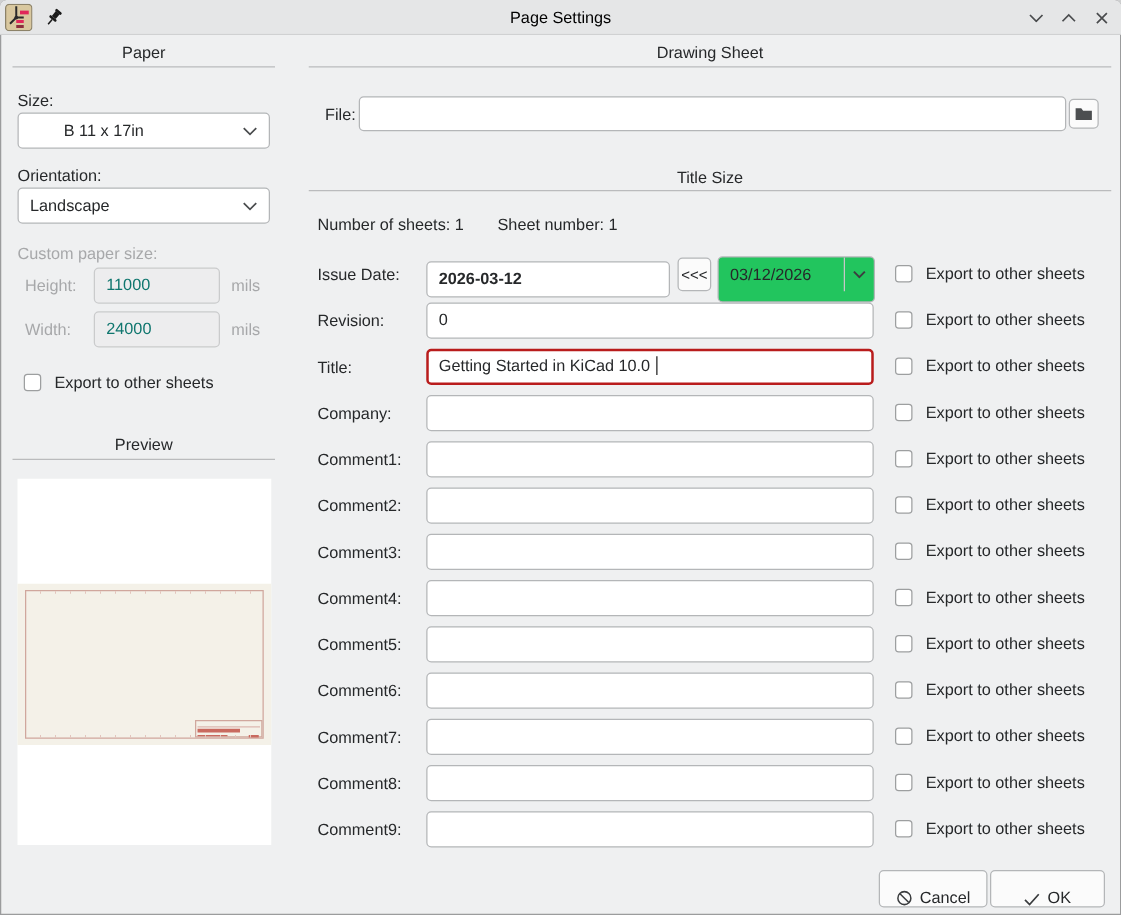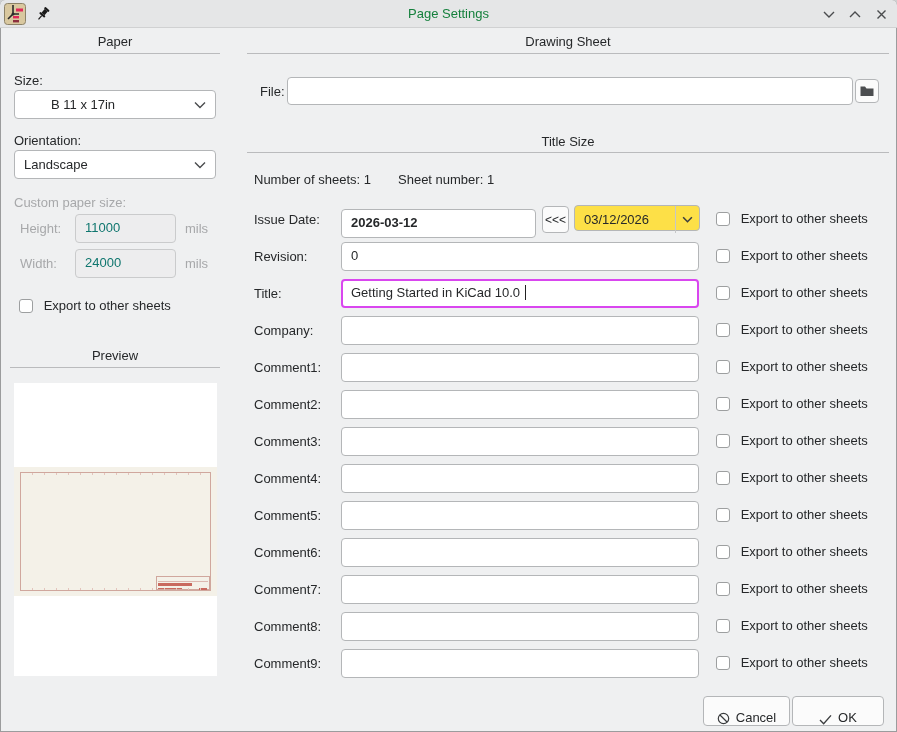--- a/index.html
+++ b/index.html
@@ -7,30 +7,30 @@
   body { font-family:"Liberation Sans","DejaVu Sans",sans-serif; font-size:13px; color:#26282a; }
   .window { position:relative; width:897px; height:732px; background:#eff0f1; overflow:hidden;
             border-radius:5px 5px 0 0; box-shadow:0 0 0 1px #9b9c9d inset; }
 
   
   .titlebar { position:absolute; left:0; top:0; width:100%; height:28px; background:#e5e6e7;
               border-bottom:1px solid #d0d1d2; border-radius:5px 5px 0 0; }
   .app-icon { position:absolute; left:4px; top:3px; width:22px; height:22px; }
   .pin-btn { position:absolute; left:34px; top:5px; width:18px; height:18px; cursor:pointer; }
   .tb-title { position:absolute; left:0; top:0; width:100%; height:28px; line-height:28px;
-              text-align:center; color:#15803d; }
+              text-align:center; color:#000000; }
   .win-ctrls { position:absolute; right:6px; top:4px; display:flex; gap:6px; }
   .win-btn { width:20px; height:20px; display:flex; align-items:center; justify-content:center; cursor:pointer; }
 
   
   .sec-header { position:absolute; text-align:center; color:#26282a; }
   .sec-line { position:absolute; height:1px; background:#babbbd; }
   .textfield { background:#ffffff; border:1px solid #b4b6b8; border-radius:4px; position:absolute;
                line-height:26px; padding:0 9px; white-space:nowrap; overflow:hidden; }
-  .textfield.focused { border:2px solid #d946ef; line-height:24px; padding:0 8px; }
+  .textfield.focused { border:2px solid #b91c1c; line-height:24px; padding:0 8px; }
   .caret { display:inline-block; width:1px; height:15px; background:#222; vertical-align:-3px; margin-left:1px; }
   .selectbox { background:#ffffff; border:1px solid #b4b6b8; border-radius:4px; position:absolute;
                line-height:27px; padding:0 9px; cursor:pointer; }
   .selectbox .chev { position:absolute; right:9px; top:50%; margin-top:-4px; }
   .checkbox { display:inline-block; width:14px; height:14px; background:#fff; border:1px solid #9d9fa0;
               border-radius:3px; vertical-align:-3px; cursor:pointer; }
   .btn { background:#fbfbfb; border:1px solid #b4b6b8; border-radius:4px; display:flex;
          align-items:center; justify-content:center; gap:6px; cursor:pointer; position:absolute; }
   .disabled-text { color:#a7a8aa; }
   .textfield.disabled { background:#ededee; border-color:#cacbcc; color:#0f766e; }
@@ -56,21 +56,21 @@
   .right-col { position:absolute; left:0; top:28px; width:897px; height:704px; }
   .tb-rows { position:absolute; left:247px; top:177px; width:642px; }
   .tb-row { position:relative; height:29px; margin-bottom:8px; }
   .tb-row .row-label { position:absolute; left:7px; top:7px; }
   .tb-row .field { left:94px; top:0; width:358px; height:29px; }
   .export-group { position:absolute; left:469px; top:6px; white-space:nowrap; }
   .export-group .cb-label { margin-left:7px; }
 
   .issue-field { left:94px; top:4px; width:195px; height:29px;font-weight:bold; }
   .copy-btn { left:295px; top:1px; width:27px; height:27px; font-size:12px; }
-  .date-combo { position:absolute; left:327px; top:0; width:126px; height:26px; background:#fde047;
+  .date-combo { position:absolute; left:327px; top:0; width:126px; height:37px; background:#22c55e;
                 border:1px solid #b4b6b8; border-radius:4px; line-height:27px; padding:0 9px; cursor:pointer; }
   .date-combo .arrow-sect { position:absolute; right:0; top:0; width:24px; height:27px;
                 border-left:1px solid #c6c7c8; display:flex; align-items:center; justify-content:center; }
 
   .folder-btn { left:855px; top:51px; width:24px; height:24px; }
 
   .footer-btn { height:30px; font-size:13px;align-items:flex-end; }
 </style>
 </head>
 <body>

